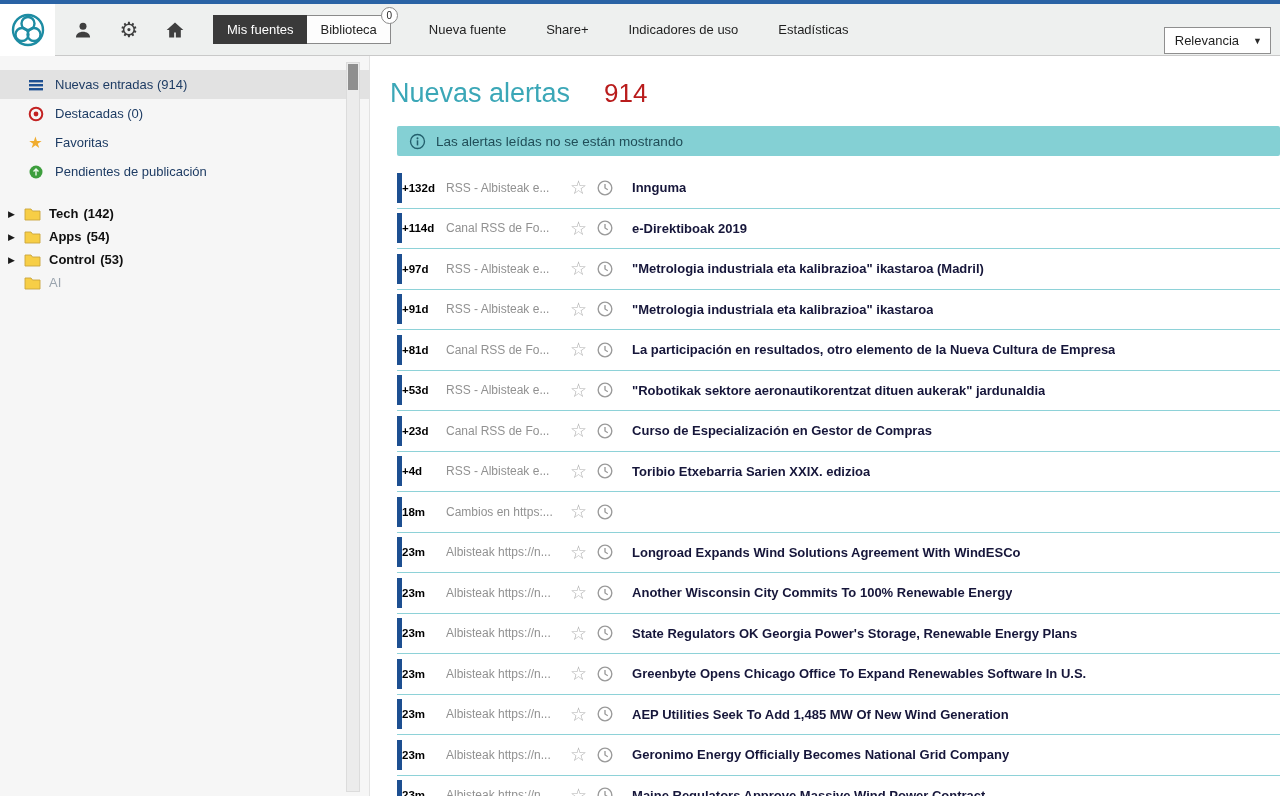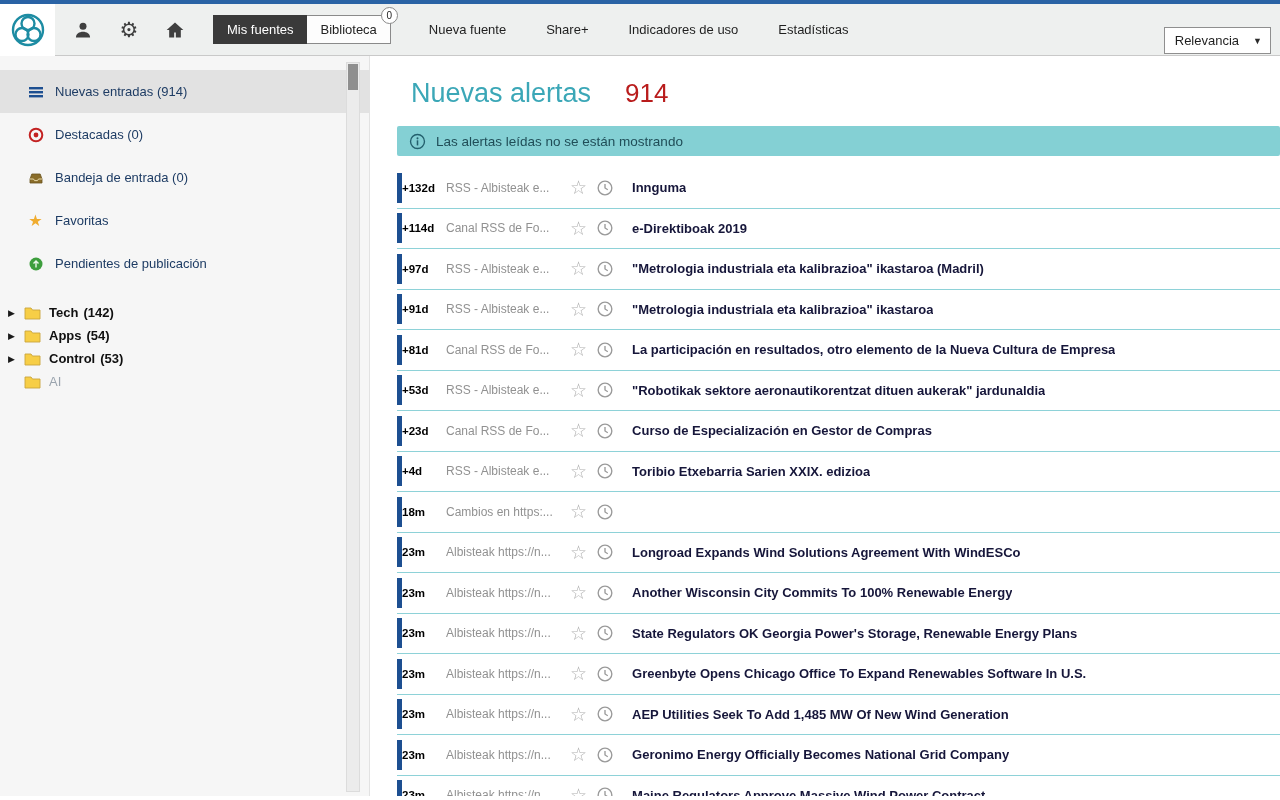--- a/index.html
+++ b/index.html
@@ -33,21 +33,21 @@
     height:27px; display:flex; align-items:center; padding:0 8px 0 10px; gap:14px;
     font-size:13px; color:#1f1f1f; cursor:pointer;margin-top:22px; }
   .caret { font-size:9px; color:#2a2a2a; }
 
   
   .body-wrap { display:flex; height:740px; }
 
   
   .sidebar { width:370px; background:#f6f6f6; position:relative; padding-top:14px;
     border-right:1px solid #e2e2e2; }
-  .side-item { height:43px; display:flex; align-items:center; gap:11px;
+  .side-item { height:29px; display:flex; align-items:center; gap:11px;
     padding-left:27px; font-size:13px; color:#1e3c64; cursor:pointer; }
   .side-item.selected { background:#e2e2e2; }
   .sicon { width:17px; height:17px; display:flex; align-items:center; justify-content:center; }
   .sicon svg { width:16px; height:16px; }
   .star-glyph { color:#f0ac2f; font-size:16px; line-height:1; }
 
   .tree { margin-top:16px; }
   .tree-row { height:23px; display:flex; align-items:center; padding-left:8px;
     font-size:13px; cursor:pointer; }
   .tri { width:14px; font-size:9px; color:#1a1a1a; }
@@ -56,21 +56,21 @@
   .tree-count { font-weight:bold; color:#101010; margin-left:5px; }
   .tree-row.muted .tree-label { font-weight:normal; color:#9aa4ae; }
   .tree-row.muted .tri { visibility:hidden; }
 
   .side-scrollbar { position:absolute; top:6px; right:9px; width:14px; bottom:4px;
     background:#ececec; border:1px solid #dcdcdc; cursor:pointer; }
   .side-thumb { margin:1px; height:26px; background:#8f8f8f; }
 
   
   .main { flex:1; background:#fff; overflow:hidden; }
-  .main-header { padding:22px 0 0 41px; display:flex; align-items:baseline; }
+  .main-header { padding:22px 0 0 20px; display:flex; align-items:baseline; }
   .page-title { font-size:27px; color:#3ba7b7; }
   .page-count { font-size:26px; color:#b91c1c; margin-left:34px; }
 
   .banner { margin:17px 0 0 27px; height:30px; background:#84d0d4; display:flex;
     align-items:center; gap:10px; padding:0 12px; font-size:13.5px; color:#204e58;
     border-radius:2px; }
   .info-ic svg { width:17px; height:17px; display:block; }
 
   .alert-list { margin:12px 0 0 27px; }
   .alert-row { height:40.5px; display:flex; align-items:center;
@@ -157,29 +157,20 @@
     <div class="side-item">
       <span class="sicon">
         <svg viewBox="0 0 16 16">
             <circle cx="8" cy="8" r="6.3" fill="none" stroke="#c32222" stroke-width="2"></circle>
             <circle cx="8" cy="8" r="2.4" fill="#c32222"></circle>
           </svg>
       </span>
       <span>Destacadas (0)</span>
     </div>
 
-    <div class="side-item">
-      <span class="sicon">
-        <svg viewBox="0 0 16 16">
-            <path d="M2 9l1.8-5h8.4L14 9v4H2z" fill="#8a6d2a" stroke="#6b541f" stroke-width="0.8"></path>
-            <path d="M2 9h3.5l1 1.6h3l1-1.6H14" fill="none" stroke="#e8d9a8" stroke-width="1"></path>
-          </svg>
-      </span>
-      <span>Bandeja de entrada (0)</span>
-    </div>
 
     <div class="side-item">
       <span class="sicon star-glyph">★</span>
       <span>Favoritas</span>
     </div>
 
     <div class="side-item">
       <span class="sicon">
         <svg viewBox="0 0 16 16">
             <circle cx="8" cy="8" r="6.5" fill="#3d9e3d"></circle>

